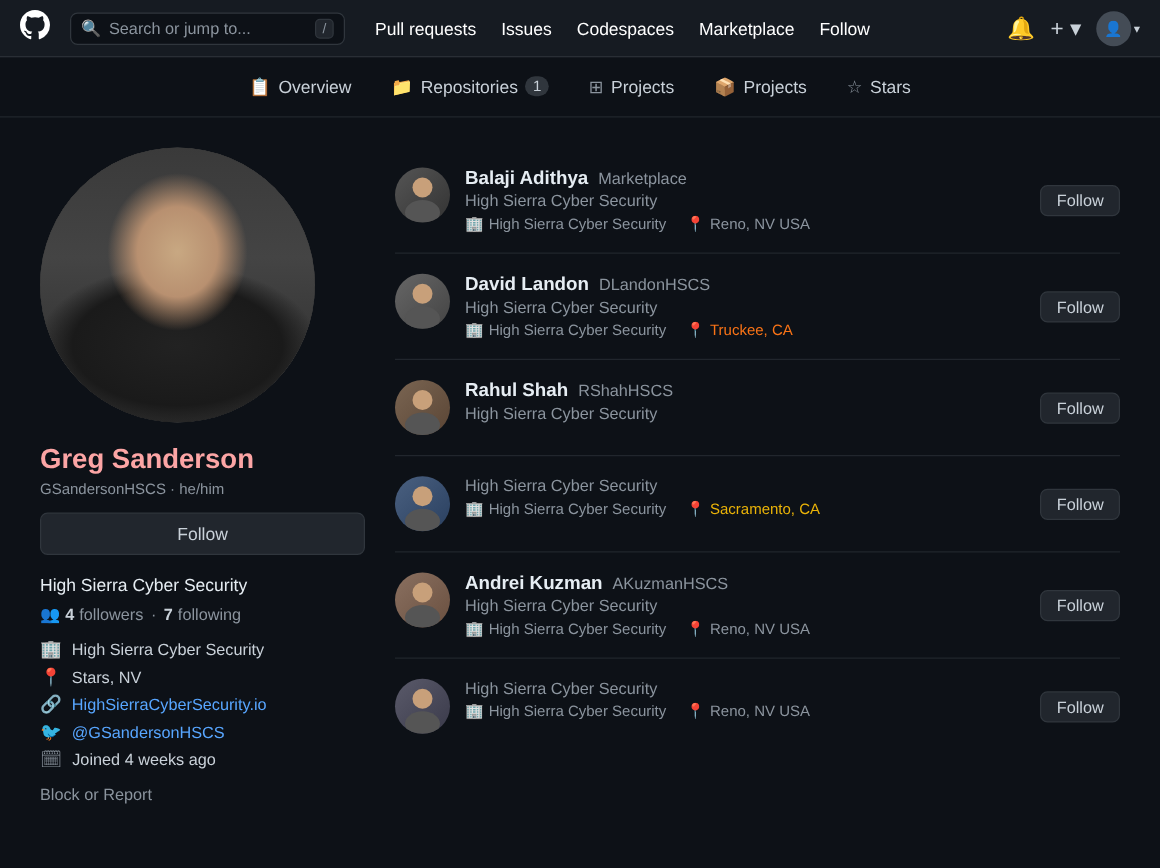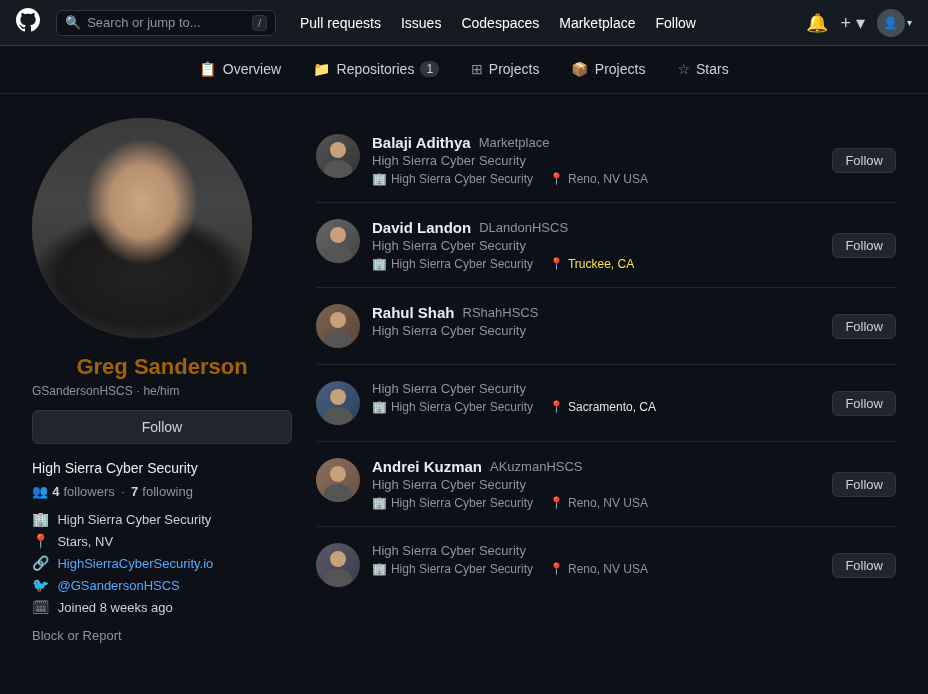--- a/index.html
+++ b/index.html
@@ -159,23 +159,22 @@
       position: absolute;
       top: 0; left: 0; right: 0; bottom: 0;
       background: 
         radial-gradient(ellipse 80px 90px at 50% 38%, #c8a882 0%, #b89070 40%, transparent 70%),
         radial-gradient(ellipse 140px 80px at 50% 72%, #222 0%, #1a1a1a 60%, transparent 80%),
         linear-gradient(to bottom, #3a3a3a 0%, #444 40%, #2a2a2a 100%);
     }
     .profile-name {
       font-size: 22px;
       font-weight: 600;
-      color: #a16207;
+      color: #fca5a5;
       margin-bottom: 4px;
-      text-align: center;
     }
     .profile-username {
       font-size: 12px;
       color: #8b949e;
       margin-bottom: 12px;
     }
     .follow-btn {
       width: 100%;
       padding: 8px 16px;
       background: #21262d;
@@ -437,21 +436,21 @@
       <li class="meta-item">
         <span class="meta-icon">🔗</span>
         <span style="color:#58a6ff;">HighSierraCyberSecurity.io</span>
       </li>
       <li class="meta-item">
         <span class="meta-icon">🐦</span>
         <span style="color:#58a6ff;">@GSandersonHSCS</span>
       </li>
       <li class="meta-item">
         <span class="meta-icon">🗓</span>
-        <span>Joined 8 weeks ago</span>
+        <span>Joined 4 weeks ago</span>
       </li>
     </ul>
 
     <span class="block-report">Block or Report</span>
   </aside>
 
   <main class="content">
 
     <div id="user-cards-container">
         <div class="user-card">
@@ -493,21 +492,21 @@
         <span class="user-handle">DLandonHSCS</span>
       </div>
       <div class="user-org">High Sierra Cyber Security</div>
       <div class="user-meta-row">
               <span class="user-meta-item">
       <span style="color:#8b949e;">🏢</span>
       <span style="color:#8b949e;">High Sierra Cyber Security</span>
     </span>
               <span class="user-meta-item">
       <span style="color:#8b949e;">📍</span>
-      <span style="color:#fde047;">Truckee, CA</span>
+      <span style="color:#f97316;">Truckee, CA</span>
     </span>
             </div>
     </div>
     <button class="follow-btn-sm">Follow</button>
   </div>
         <div class="user-card">
     <div class="user-thumb t3">
       <svg width="44" height="44" viewBox="0 0 44 44">
         <circle cx="22" cy="16" r="8" fill="#c8a07a"></circle>
         <ellipse cx="22" cy="36" rx="14" ry="10" fill="#555"></ellipse>
@@ -532,21 +531,21 @@
     </div>
     <div class="user-info">
       <div class="user-org">High Sierra Cyber Security</div>
       <div class="user-meta-row">
               <span class="user-meta-item">
       <span style="color:#8b949e;">🏢</span>
       <span style="color:#8b949e;">High Sierra Cyber Security</span>
     </span>
               <span class="user-meta-item">
       <span style="color:#8b949e;">📍</span>
-      <span style="color:#e5e5e5;">Sacramento, CA</span>
+      <span style="color:#eab308;">Sacramento, CA</span>
     </span>
             </div>
     </div>
     <button class="follow-btn-sm">Follow</button>
   </div>
         <div class="user-card">
     <div class="user-thumb t5">
       <svg width="44" height="44" viewBox="0 0 44 44">
         <circle cx="22" cy="16" r="8" fill="#c8a07a"></circle>
         <ellipse cx="22" cy="36" rx="14" ry="10" fill="#555"></ellipse>

